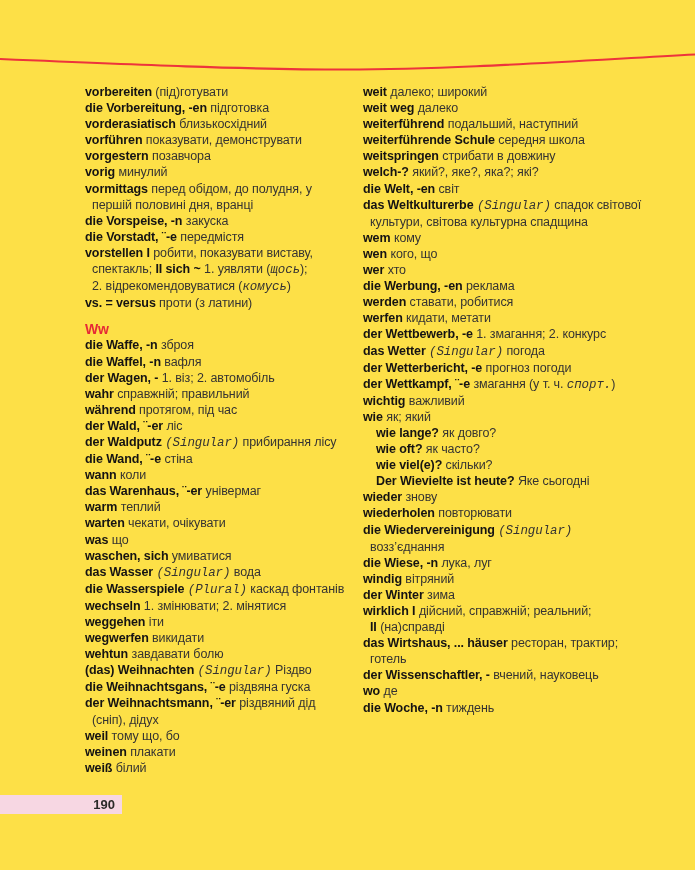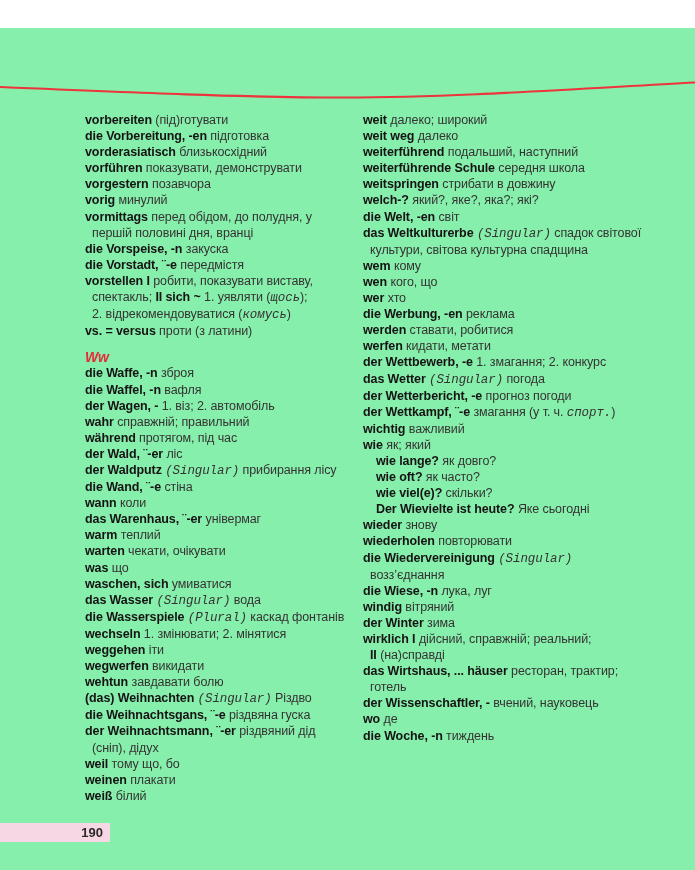--- a/index.html
+++ b/index.html
@@ -2,45 +2,46 @@
 <html><head>
 <meta charset="utf-8">
 <style>
   html,body{margin:0;padding:0;}
   body{
     width:695px;height:870px;
     background:#ffffff;
     font-family:"Liberation Sans","DejaVu Sans",sans-serif;
     position:relative;overflow:hidden;
   }
-  .page{position:absolute;inset:0;background:#86efac;margin-top:28px;}
+  .page{position:absolute;inset:0;background:#fde047;}
   .top-curve{position:absolute;left:0;top:0;width:695px;height:80px;display:block;}
   .top-curve path{fill:none;stroke:#ED333C;stroke-width:2.2px;}
   .col{
     position:absolute;top:84px;
     font-size:12.5px;line-height:16.1px;
     color:#353332;
     letter-spacing:-0.1px;
   }
   .col-left{left:85px;width:278px;}
   .col-right{left:363px;width:330px;}
   .line{white-space:nowrap;}
   .line.ind1{padding-left:7px;}
   .line.ind2{padding-left:13px;}
   .b{font-weight:bold;color:#151313;}
   .i{font-style:italic;font-family:Liberation Mono, monospace;}
   .section-header{
     color:#E62A36;font-weight:bold;
-    font-size:14px;margin-top:10px;font-style:italic;
+    font-size:14px;margin-top:10px;
   }
   .page-tab{
     position:absolute;left:0;top:795px;
     width:110px;height:19px;
     background:#F7D7E3;
     text-align:right;
+    padding-left:12px;
   }
   .page-tab span{
     display:inline-block;
     padding-right:7px;line-height:19px;
     font-size:13px;font-weight:bold;color:#2B2A29;
   }
 </style>
 </head>
 <body>
 

